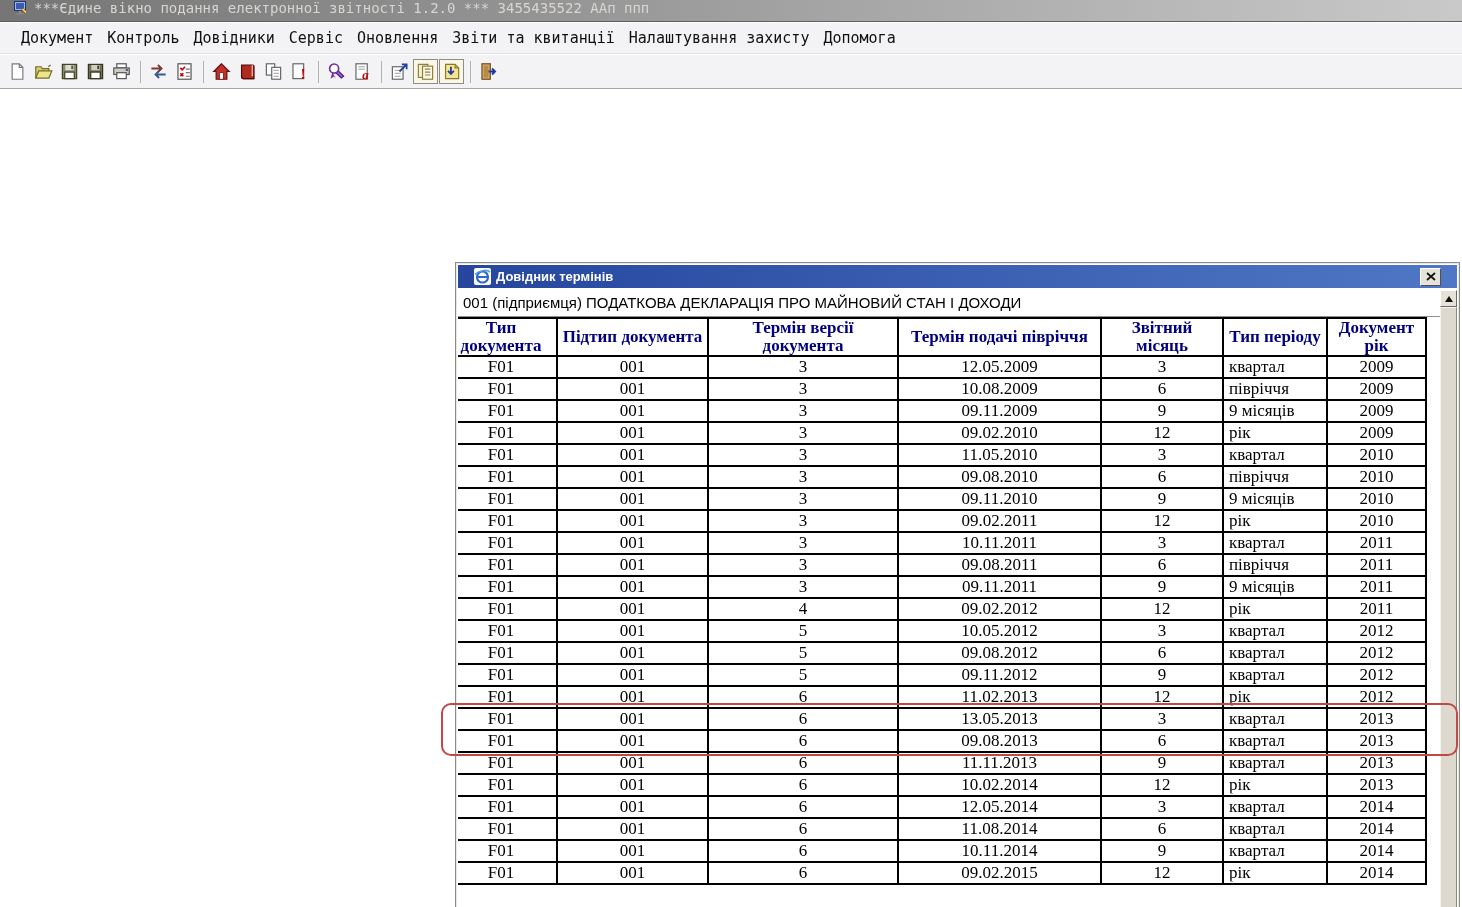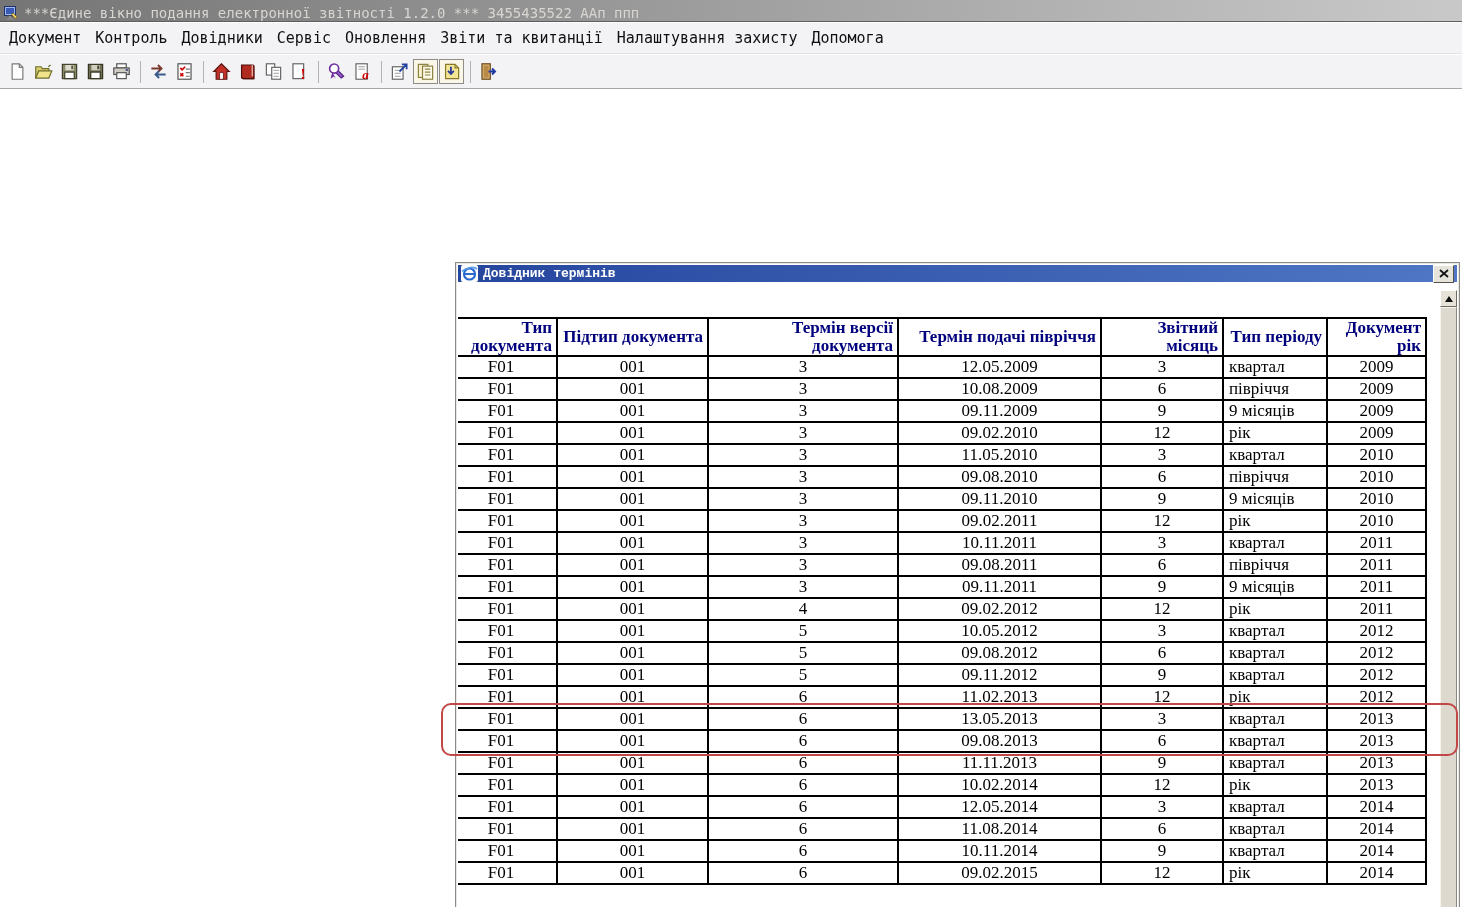--- a/index.html
+++ b/index.html
@@ -6,28 +6,28 @@
   html,body { background:#fff; }
   .screen {
     position:relative; width:1462px; height:907px; overflow:hidden;
     background:#fff; font-family:"Liberation Sans",sans-serif;
   }
 
   
   .titlebar {
     position:absolute; left:0; top:0; width:100%; height:22px;
     background:linear-gradient(to right,#757575,#c9c9c9);
-    display:flex; align-items:flex-end; padding-left:3px;
+    display:flex; align-items:flex-start; padding-left:13px;
     font-family:"DejaVu Sans Mono",monospace; font-size:14px; color:#d9d6d2;
     border-bottom:1px solid #5e5e5e;
   }
   .titlebar .app-ic { width:16px; height:16px; margin-right:5px; flex:0 0 auto; }
   .menubar {
     position:absolute; left:0; top:23px; width:100%; height:31px;
-    background:#f3f2f5; display:flex; align-items:center; padding-left:2px;
+    background:#f3f2f5; display:flex; align-items:center; padding-left:14px;
     font-family:"DejaVu Sans Mono",monospace; font-size:15px; color:#101010;
     border-bottom:1px solid #e2e1e4;
   }
   .mi { padding:3px 7px; cursor:default; }
   .toolbar {
     position:absolute; left:0; top:55px; width:100%; height:34px;
     background:#f3f2f5; display:flex; align-items:center; padding-left:5px;
     border-bottom:1px solid #a8a6a2;
   }
   .tb {
@@ -39,24 +39,24 @@
   .tsep { width:1px; height:22px; background:#b4b2ae; margin:0 5px; }
 
   .workspace { position:absolute; left:0; top:89px; width:100%; height:818px; background:#fff; }
 
   
   .dialog {
     position:absolute; left:455px; top:173px; width:1005px; height:730px;
     background:#fff; border:1px solid #8c8a86; box-shadow:inset 0 0 0 1px #e9e7e2;
   }
   .dlg-titlebar {
-    position:absolute; left:2px; top:2px; right:2px; height:17px;
+    position:absolute; left:2px; top:2px; right:2px; height:23px;
     background:linear-gradient(to right,#26469e,#4f77c5);
-    display:flex; align-items:center; padding:0 3px;
-    color:#fff; font-weight:bold; font-size:13px; font-family:Liberation Mono, monospace;
+    display:flex; align-items:center; padding:0 16px;
+    color:#fff; font-weight:bold; font-size:13px; font-family:Liberation Sans, sans-serif;
   }
   .dlg-titlebar .dlg-ic { width:17px; height:17px; margin-right:5px; background:#fdfdfd; border-radius:2px; flex:0 0 auto; }
   .dlg-title-text { flex:1 1 auto; }
   .close-btn {
     width:21px; height:18px; background:#e6e3da; padding:0;
     border:1px solid; border-color:#ffffff #55524e #55524e #ffffff;
     display:flex; align-items:center; justify-content:center;
   }
   .dlg-content { position:absolute; left:2px; top:27px; right:2px; bottom:2px; background:#fff; overflow:hidden; }
   .subtitle {
@@ -64,25 +64,25 @@
     font-size:15px; color:#000; border-bottom:1px solid #8f8f8f;
     white-space:nowrap; overflow:hidden;
   }
   .table-clip { position:absolute; left:0; top:27px; right:17px; bottom:17px; overflow:hidden; }
   table.terms {
     margin-left:-14px; border-collapse:collapse; table-layout:fixed; width:981px;
     font-family:"Liberation Serif",serif; font-size:17px; line-height:1.05;
   }
   table.terms th, table.terms td { border:2px solid #000; overflow:hidden; }
   table.terms th {
-    color:#00007d; font-weight:bold; height:37px; text-align:right;
+    color:#00007d; font-weight:bold; height:37px; text-align:center;
     white-space:normal; padding:0 4px; background:#fff;
   }
   table.terms td { height:22px; text-align:center; white-space:nowrap; padding:0 2px; background:#fff; }
-  table.terms td.al { text-align:left; padding-left:5px; }
+  table.terms td.al { text-align:left; padding-left:5px;border-radius:11px; }
 
   
   .vscroll { position:absolute; top:0; right:0; width:17px; bottom:17px; background:#dcd8cf; }
   .sbtn {
     position:absolute; width:17px; height:17px; background:#e6e2d8; padding:0;
     border:1px solid; border-color:#ffffff #6e6b66 #6e6b66 #ffffff;
     display:flex; align-items:center; justify-content:center;
   }
   .vscroll .up { top:0; left:0; }
   .vthumb {
@@ -263,20 +263,21 @@
         </svg>
         <span class="dlg-title-text">Довідник термінів</span>
         <button class="close-btn">
           <svg width="10" height="9" viewBox="0 0 10 9">
             <path d="M1 1l8 7M9 1L1 8" stroke="#161616" stroke-width="1.8"></path>
           </svg>
         </button>
       </div>
 
       <div class="dlg-content">
+        <div class="subtitle">001 (підприємця) ПОДАТКОВА ДЕКЛАРАЦІЯ ПРО МАЙНОВИЙ СТАН І ДОХОДИ</div>
 
         <div class="table-clip">
           <table class="terms" id="terms-table">
               <colgroup>
                 <col style="width: 112px;">
                 <col style="width: 151px;">
                 <col style="width: 190px;">
                 <col style="width: 203px;">
                 <col style="width: 122px;">
                 <col style="width: 104px;">

